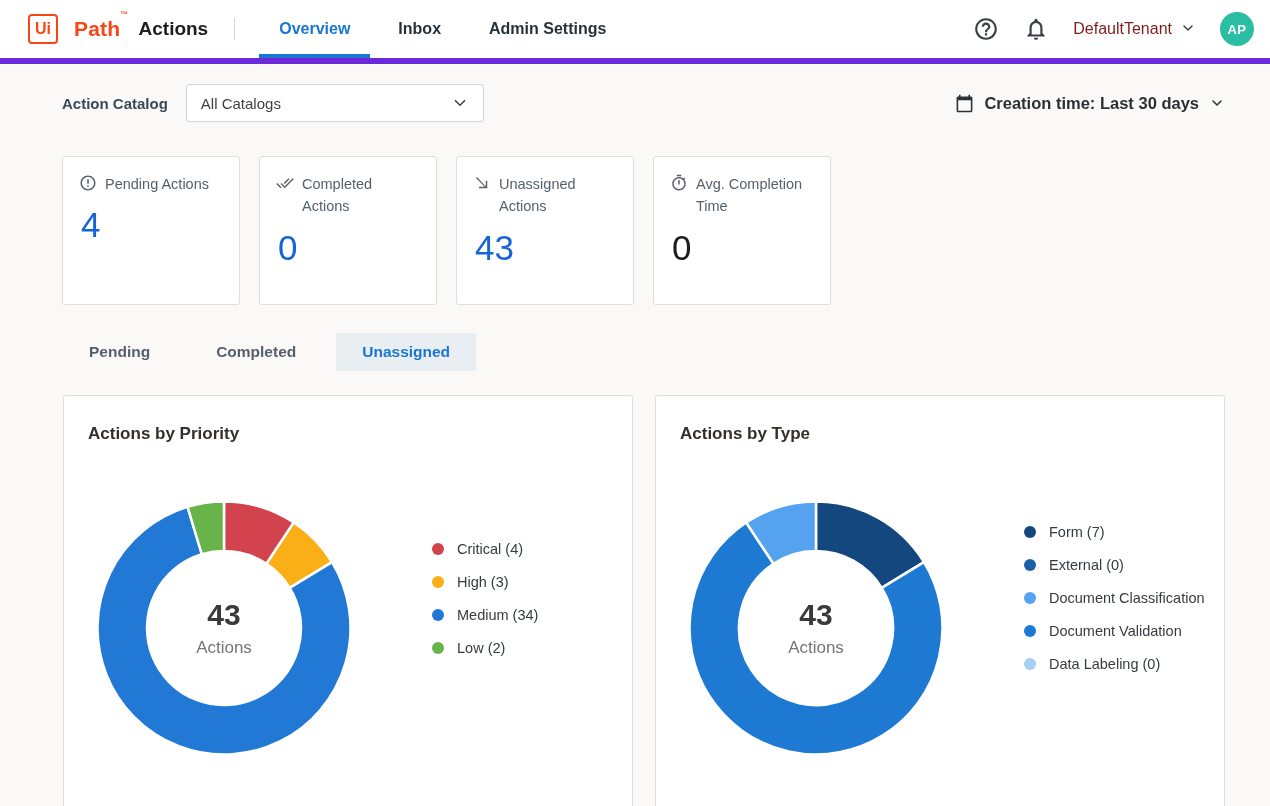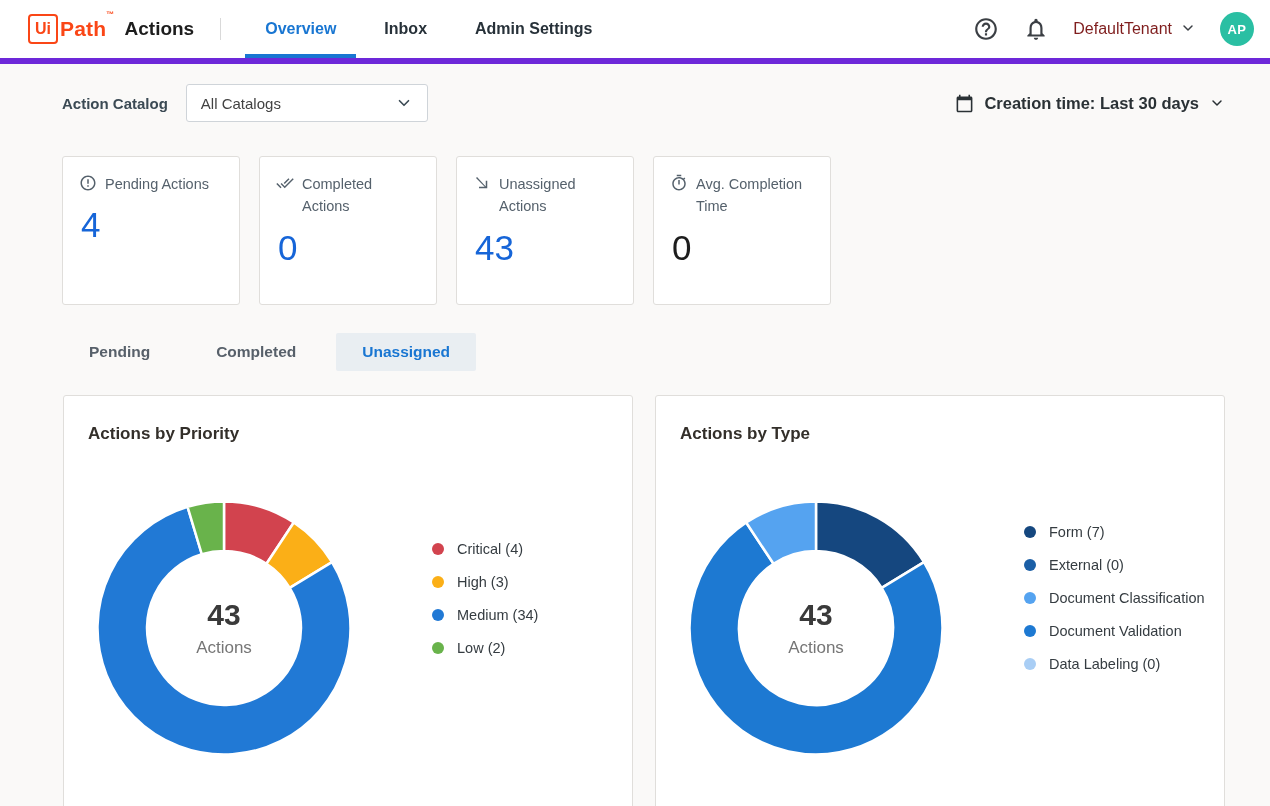--- a/index.html
+++ b/index.html
@@ -4,40 +4,40 @@
 <style>
   * { margin:0; padding:0; box-sizing:border-box; }
   html,body { background:#faf9f8; }
   body { font-family:"Liberation Sans", sans-serif; color:#273139; }
   .page { position:relative; width:1270px; height:806px; overflow:hidden; background:#faf9f8; }
 
   
   .header { display:flex; align-items:stretch; height:64px; background:#fff; border-bottom:6px solid #6d28d9; padding:0 16px 0 28px; }
   .brand { display:flex; align-items:center; }
   .logo-box { width:30px; height:30px; border:2.5px solid #fa4616; border-radius:4px; color:#fa4616; font-weight:bold; font-size:16px; display:flex; align-items:center; justify-content:center; }
-  .logo-path { color:#fa4616; font-weight:bold; font-size:21px; margin-left:2px; letter-spacing:.2px; }
+  .logo-path { color:#fa4616; font-weight:bold; font-size:21px; margin-left:16px; letter-spacing:.2px; }
   .logo-tm { color:#fa4616; font-size:8px; vertical-align:top; position:relative; top:-7px; }
   .logo-product { color:#1d1d1d; font-weight:bold; font-size:19px; margin-left:10px; }
   .header-divider { width:1px; background:#d9d9d9; margin:18px 24px 18px 26px; }
   .nav { display:flex; align-items:stretch; gap:8px; }
   .nav-tab { display:flex; align-items:center; padding:4px 20px 0 20px; font-size:16px; font-weight:bold; color:#273139; border-bottom:4px solid transparent; cursor:pointer; }
   .nav-tab.active { color:#1976d2; border-bottom-color:#1976d2; }
   .header-right { margin-left:auto; display:flex; align-items:center; gap:24px; }
   .icon-btn { width:26px; height:26px; color:#3b3f44; cursor:pointer; }
   .icon-btn svg { width:100%; height:100%; }
   .tenant { display:flex; align-items:flex-start; gap:8px; font-size:16px; color:#7f1d1d; cursor:pointer; }
   .tenant .chev { width:16px; height:16px; color:#3b3f44; }
   .tenant .chev svg { width:100%; height:100%; }
   .avatar { width:34px; height:34px; border-radius:50%; background:#2abfa3; color:#fff; font-size:13px; font-weight:bold; display:flex; align-items:center; justify-content:center; letter-spacing:.5px; cursor:pointer; }
 
   
   .content { padding:20px 45px 0 62px; }
   .filter-row { display:flex; align-items:center; }
   .filter-label { font-size:15px; font-weight:bold; color:#3b4a54; margin-right:18px; }
-  .select-box { display:flex; align-items:center; justify-content:space-between; width:242px; height:38px; background:#fff; border:1px solid #cfd4d9; border-radius:3px; padding:0 14px; font-size:15px; color:#424242; cursor:pointer; }
+  .select-box { display:flex; align-items:center; justify-content:space-between; width:298px; height:38px; background:#fff; border:1px solid #cfd4d9; border-radius:3px; padding:0 14px; font-size:15px; color:#424242; cursor:pointer; }
   .select-box .chev { width:18px; height:18px; color:#3b4a54; }
   .select-box .chev svg { width:100%; height:100%; }
   .creation-filter { margin-left:auto; display:flex; align-items:center; gap:10px; font-size:16.5px; font-weight:bold; color:#2a3135; cursor:pointer; }
   .creation-filter .cal { width:19px; height:19px; color:#2a3135; }
   .creation-filter .cal svg { width:100%; height:100%; }
   .creation-filter .chev { width:16px; height:16px; color:#2a3135; }
   .creation-filter .chev svg { width:100%; height:100%; }
 
   
   .stats { display:flex; gap:19px; margin-top:34px; }

